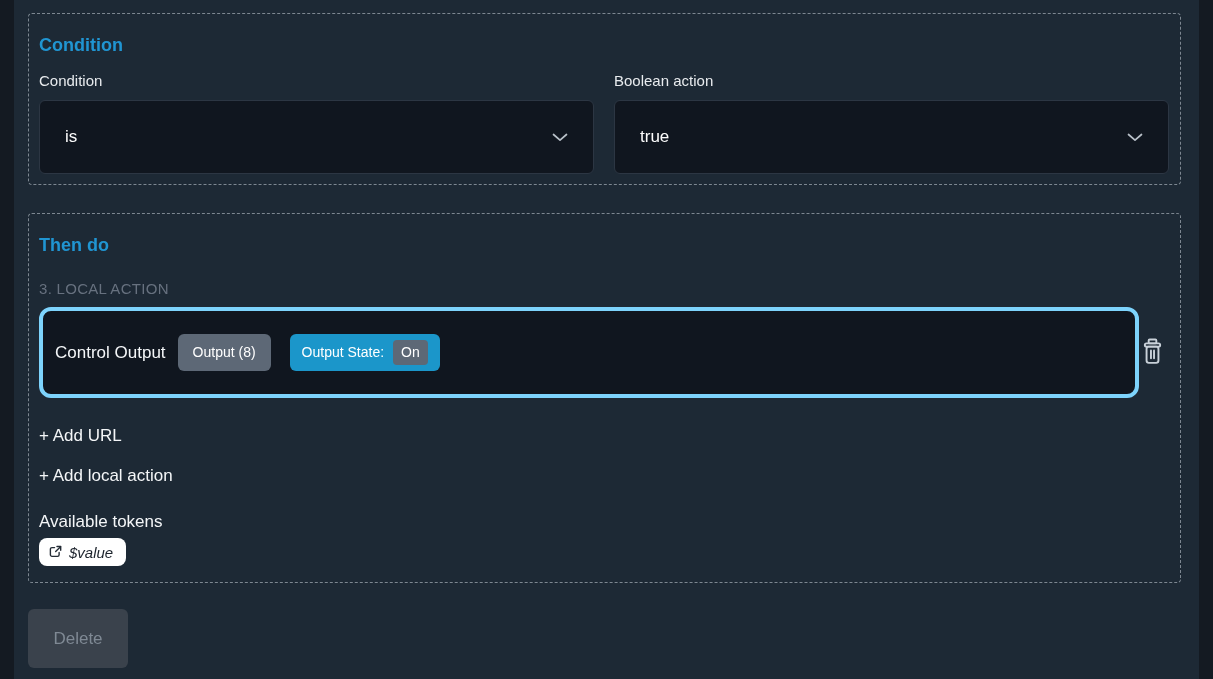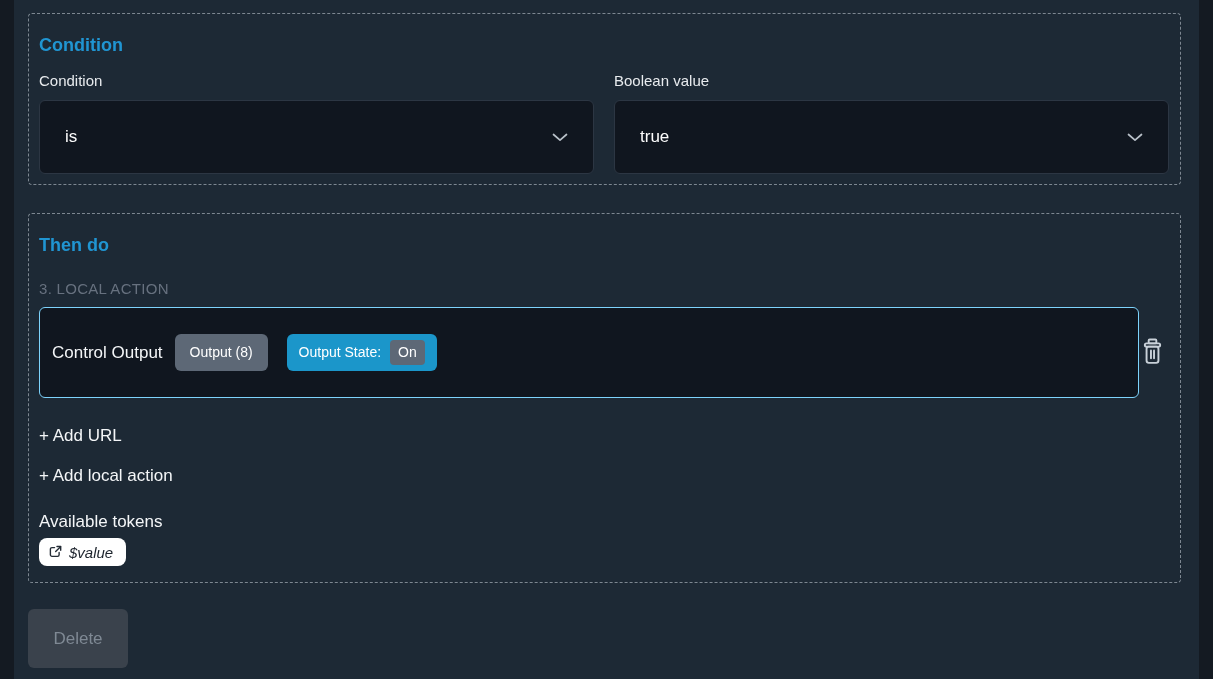--- a/index.html
+++ b/index.html
@@ -49,22 +49,22 @@
   }
   .step-label {
     margin-top: 24px;
     font-size: 15px; color: #67717f;
     letter-spacing: 0.3px; line-height: 18px;
   }
   .action-row { display: flex; align-items: center; margin-top: 9px; }
   .action-card {
     width: 1122px; height: 91px;
     background: #10161f;
-    border: 1px solid #7dd3fc;
-    border-radius: 6px;
+    border: 4px solid #7dd3fc;
+    border-radius: 12px;
     display: flex; align-items: center;
     padding: 0 12px;
     cursor: pointer;
   }
   .action-name { color: #f4f6f8; font-size: 17px; margin-right: 12px; white-space: nowrap; }
   .pill {
     border: none; border-radius: 6px;
     color: #fff; font-size: 14px;
     font-family: inherit; cursor: pointer;
     line-height: 17px;
@@ -125,21 +125,21 @@
         <div class="select">
           <span>is</span>
           <span>
             <svg width="16" height="9" viewBox="0 0 16 9">
                 <polyline points="1.5,1.5 8,7.2 14.5,1.5" fill="none" stroke="#b9c1c9" stroke-width="1.7" stroke-linecap="round" stroke-linejoin="round"></polyline>
               </svg>
           </span>
         </div>
       </div>
       <div class="field">
-        <span class="field-label">Boolean value</span>
+        <span class="field-label">Boolean action</span>
         <div class="select">
           <span>true</span>
           <span>
             <svg width="16" height="9" viewBox="0 0 16 9">
                 <polyline points="1.5,1.5 8,7.2 14.5,1.5" fill="none" stroke="#b9c1c9" stroke-width="1.7" stroke-linecap="round" stroke-linejoin="round"></polyline>
               </svg>
           </span>
         </div>
       </div>
     </div>

